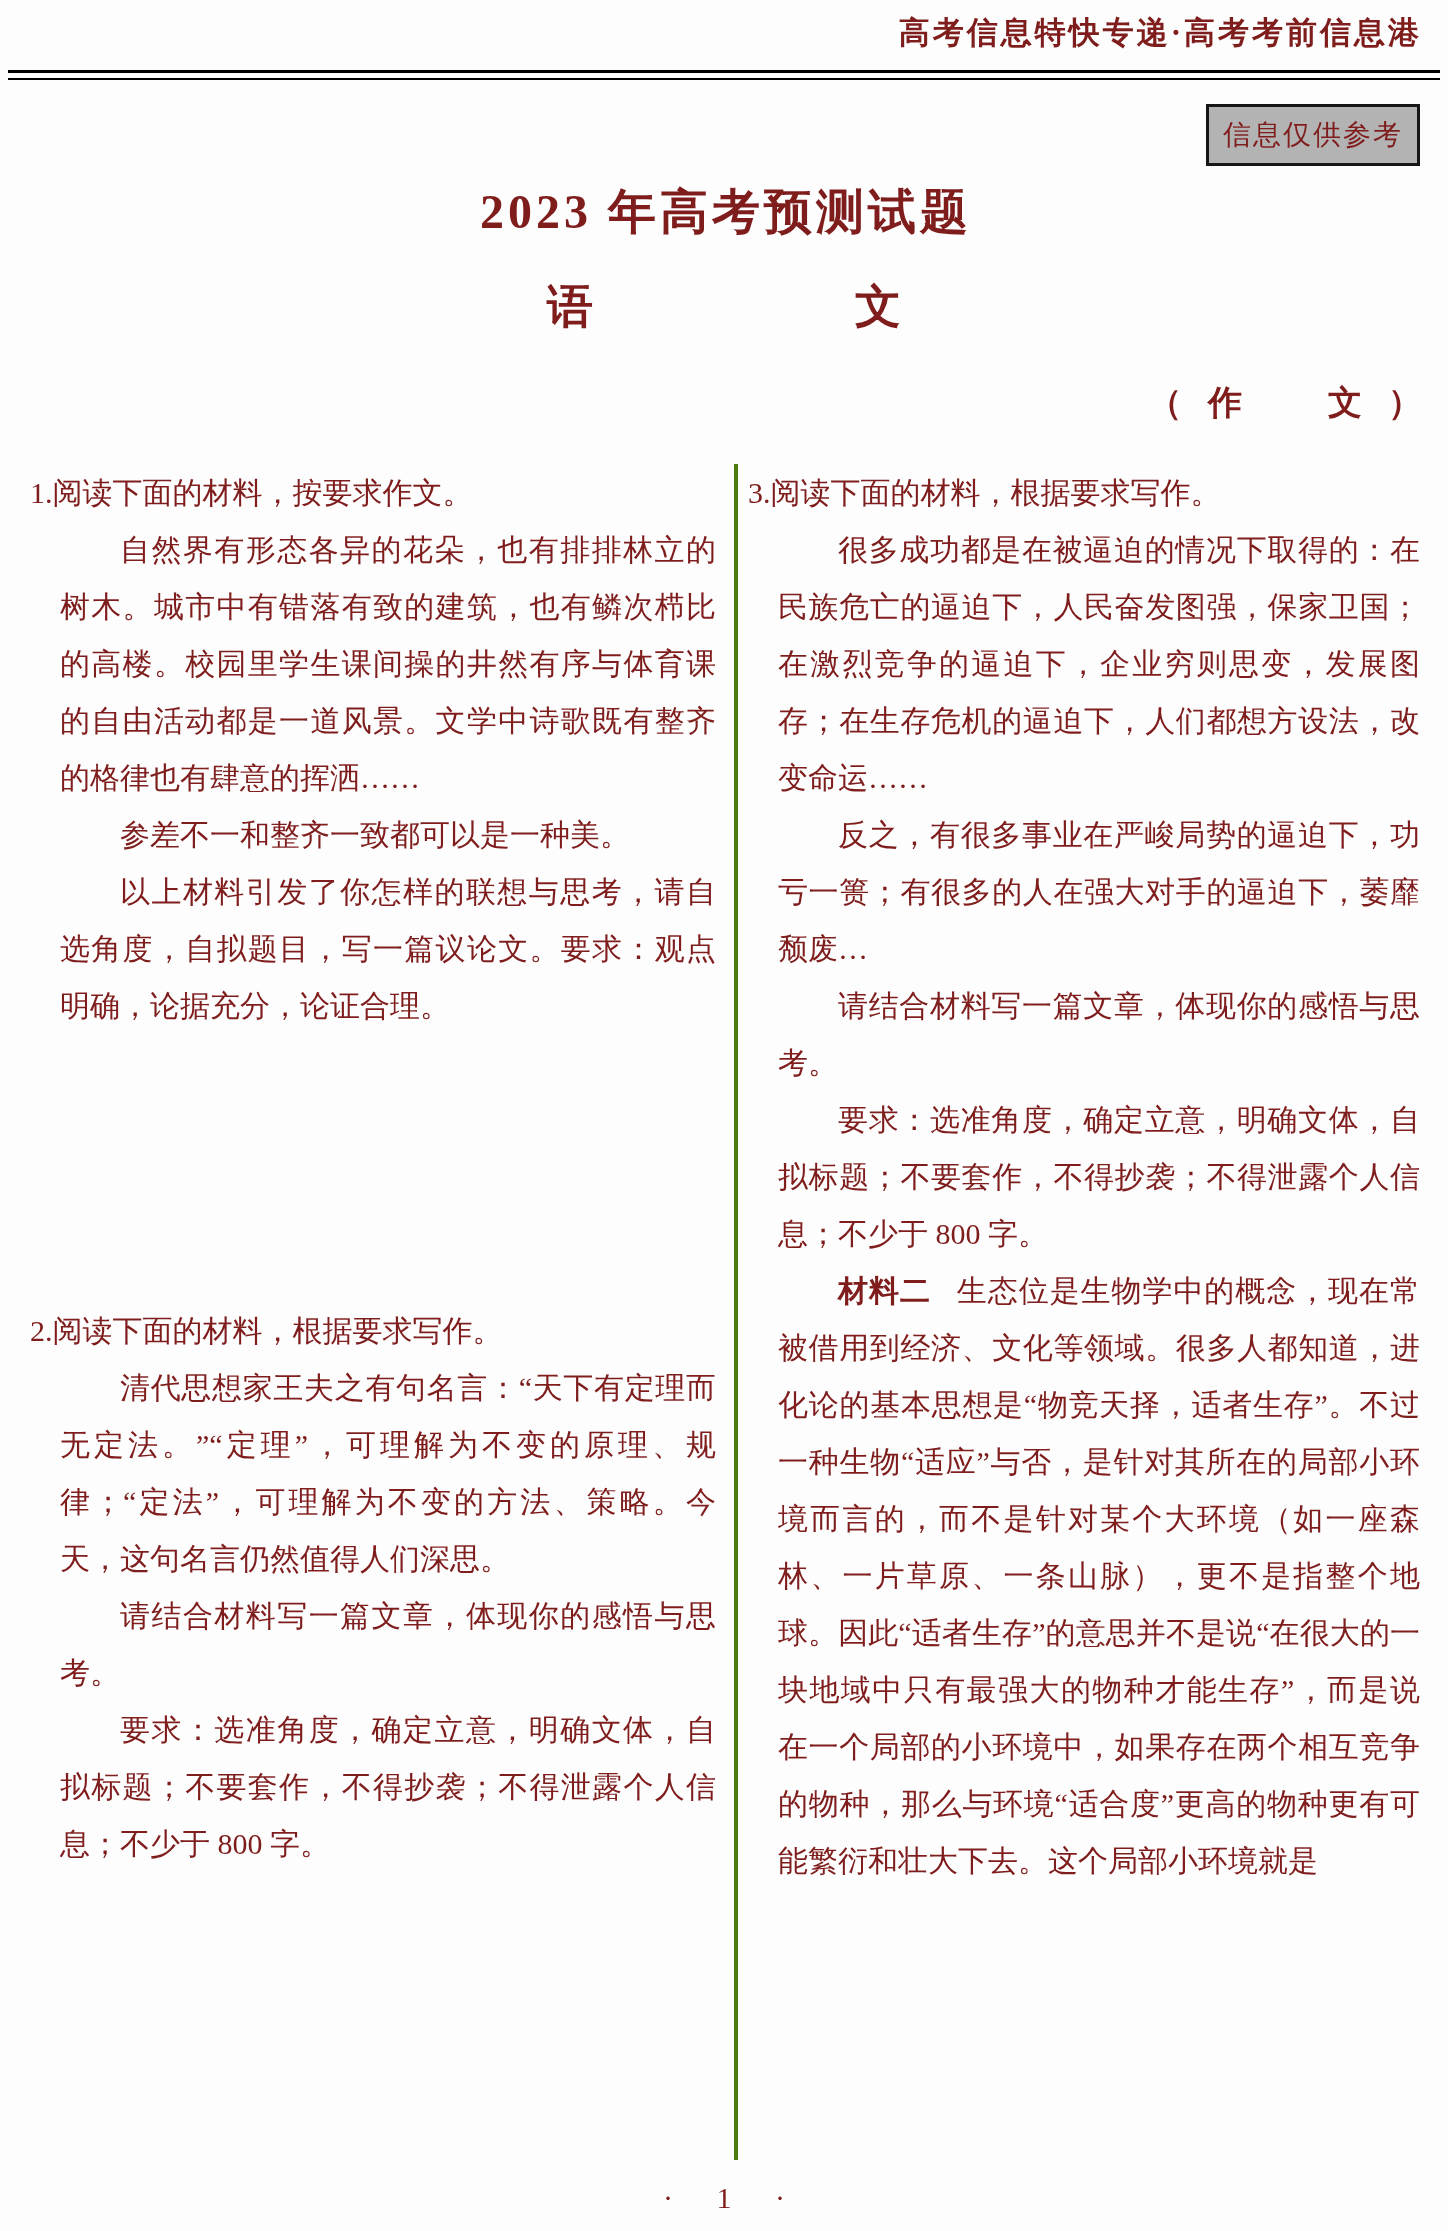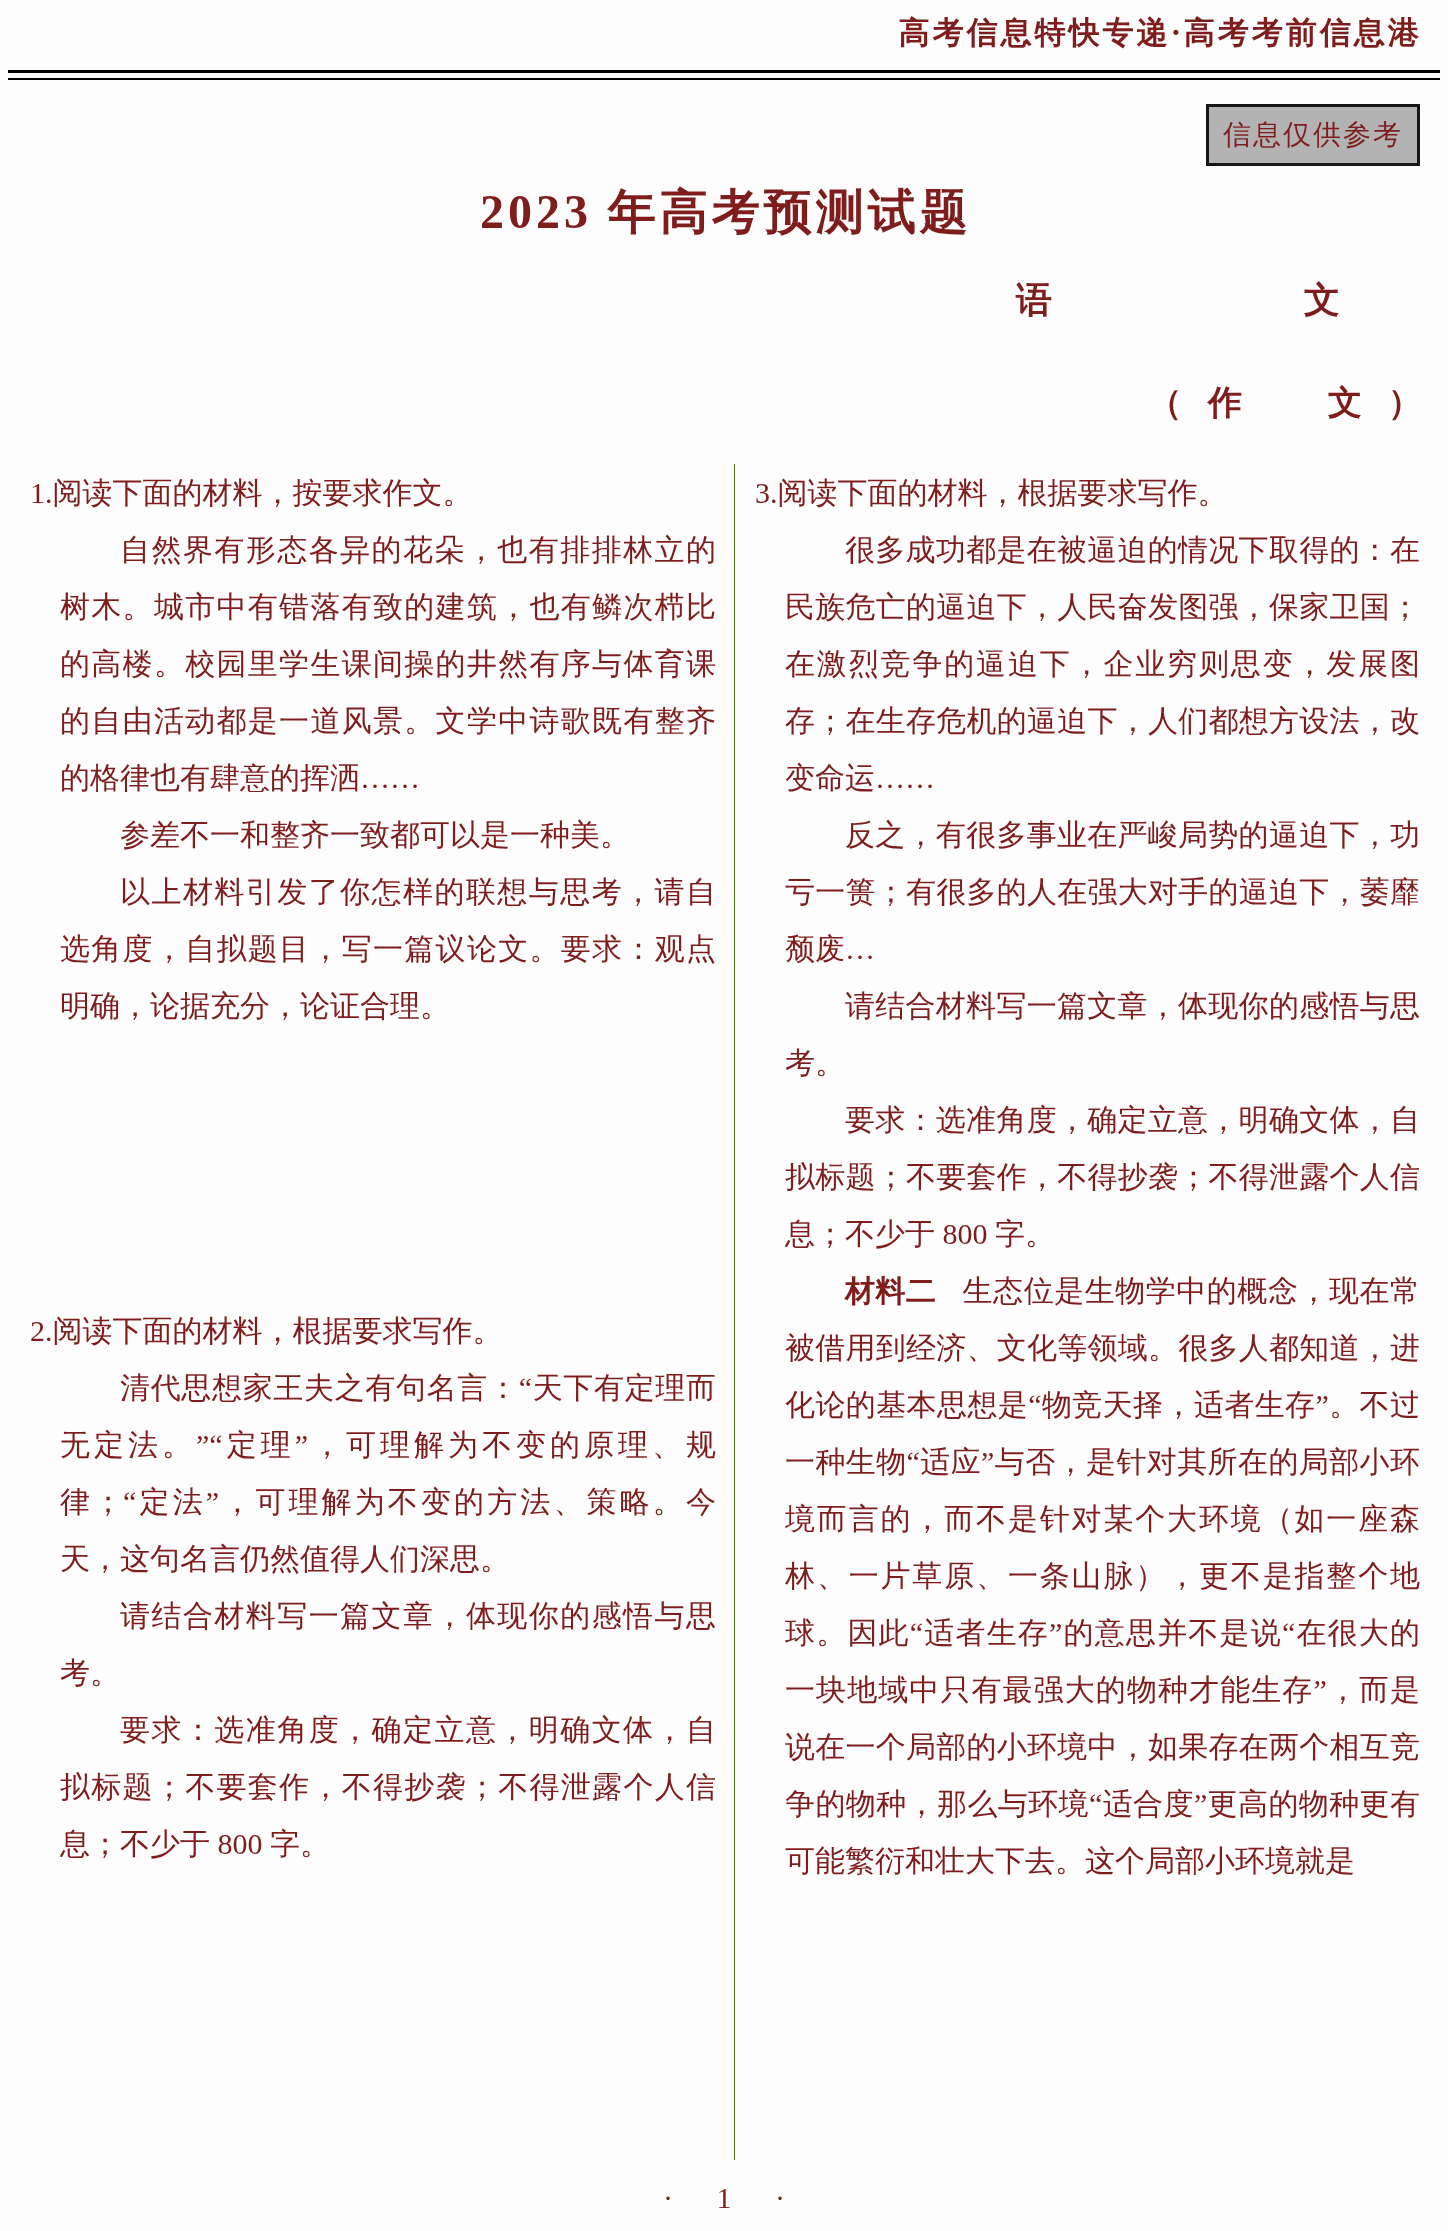--- a/index.html
+++ b/index.html
@@ -26,39 +26,39 @@
     background:#b3b3b3;border:3px solid #161616;
     padding:9px 14px;font-size:28px;letter-spacing:2px;
   }
   .title{
     position:absolute;top:180px;left:0;width:100%;
     text-align:center;font-size:48px;font-weight:bold;
     letter-spacing:4px;text-indent:4px;
   }
   .subject{
     position:absolute;top:276px;left:0;width:100%;
-    text-align:right;font-size:36px;font-weight:bold;
+    text-align:center;font-size:46px;font-weight:bold;
     letter-spacing:108px;text-indent:108px;white-space:nowrap;
   }
   .section{
     position:absolute;top:380px;left:0;width:100%;
     text-align:right;font-size:34px;font-weight:bold;
     letter-spacing:26px;text-indent:26px;white-space:nowrap;
   }
   .columns{
     position:absolute;top:464px;left:30px;width:1390px;height:1696px;
     display:flex;overflow:hidden;
   }
   .col-left{
     width:704px;box-sizing:border-box;padding-right:18px;
   }
   .col-right{
     flex:1;box-sizing:border-box;
-    border-left:1px solid #4d7c0f;
-    padding-left:20px;
+    border-left:4px solid #4d7c0f;
+    padding-left:10px;
   }
   .heading,.para{
     margin:0;font-size:30px;line-height:57px;
     text-align:justify;text-justify:inter-ideograph;
   }
   .para{margin-left:30px;text-indent:60px;}
   .col-left .spaced{margin-top:268px;}
   .col-right .spaced{margin-top:160px;}
   .lead{
     font-family:"Liberation Sans","DejaVu Sans",sans-serif;

